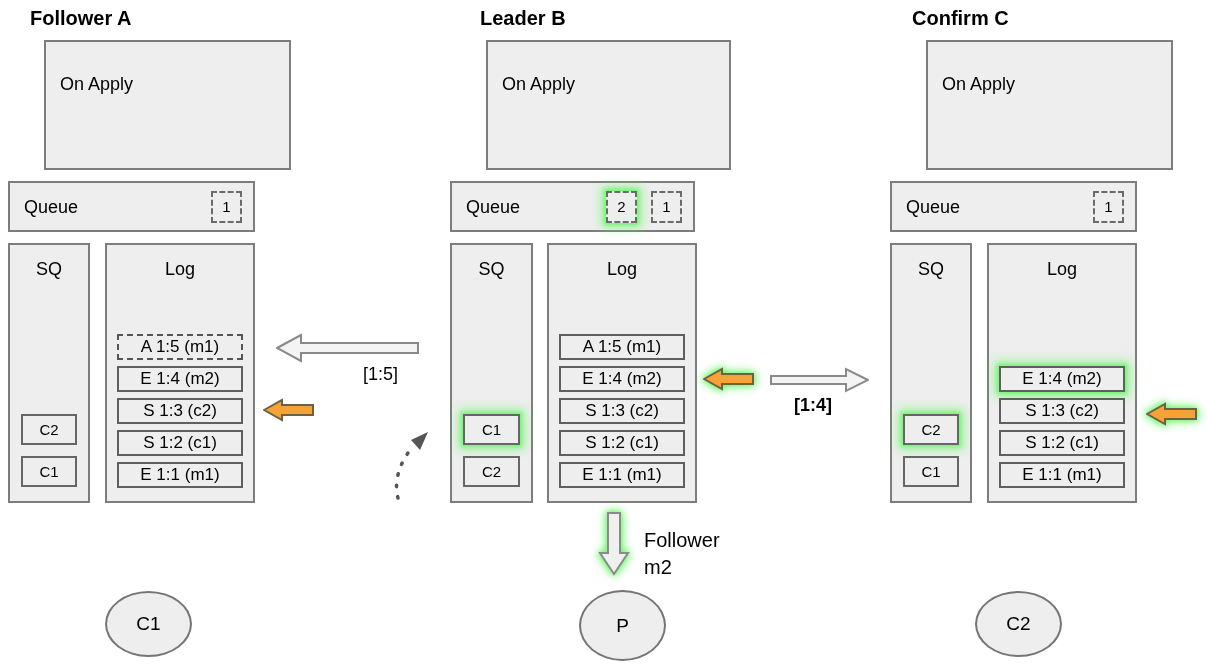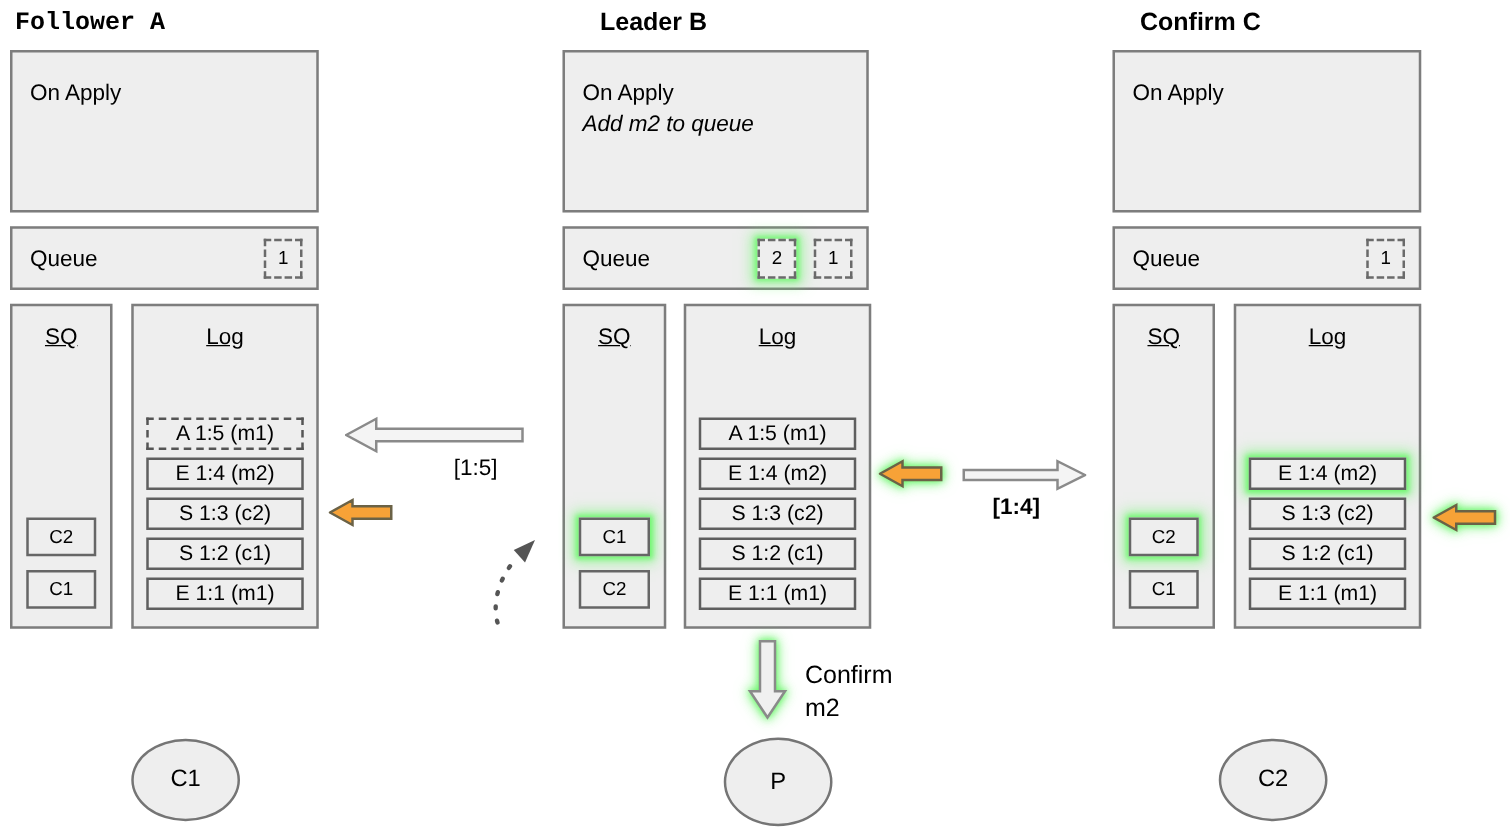--- a/index.html
+++ b/index.html
@@ -3,48 +3,48 @@
 <meta charset="utf-8">
 <style>
   html,body{margin:0;padding:0;}
   body{
     width:1208px;height:670px;position:relative;background:#ffffff;
     font-family:"Liberation Sans", sans-serif;color:#000;overflow:hidden;
   }
   .canvas{position:absolute;inset:0;width:1208px;height:670px;}
   .panel{position:absolute;background:#eeeeee;border:2px solid #7d7d7d;box-sizing:border-box;}
   .col-title{position:absolute;font-size:20px;font-weight:bold;white-space:nowrap;}
-  .on-apply{padding:20px 14px;font-size:18px;line-height:25px;}
+  .on-apply{padding:30px 14px;font-size:18px;line-height:25px;margin-left:36px;}
   .oa-note{font-style:italic;}
   .queue-label{position:absolute;left:14px;top:50%;transform:translateY(-50%);font-size:18px;}
   .queue-slots{position:absolute;right:11px;top:50%;transform:translateY(-50%);display:flex;gap:14px;}
   .queue-slot{width:31px;height:32px;border:2px dashed #6a6a6a;background:#eeeeee;
     display:flex;align-items:center;justify-content:center;font-size:15px;box-sizing:border-box;}
-  .panel-label{text-align:center;margin-top:14px;font-size:18px;text-decoration:underline;}
+  .panel-label{text-align:center;margin-top:14px;font-size:18px;}
   .sq-items{position:absolute;left:11px;right:11px;bottom:14px;display:flex;flex-direction:column;gap:11px;}
   .sq-item{height:31px;border:2px solid #666666;background:#eeeeee;display:flex;align-items:center;
     justify-content:center;font-size:15px;box-sizing:border-box;}
   .log-entries{position:absolute;left:10px;right:10px;bottom:13px;display:flex;flex-direction:column;gap:6px;}
   .log-entry{height:26px;border:2px solid #5f5f5f;background:#eeeeee;display:flex;align-items:center;
     justify-content:center;font-size:17px;box-sizing:border-box;white-space:nowrap;}
   .log-entry.dashed{border-style:dashed;border-color:#555555;}
   .glow{box-shadow:0 0 4px 2px rgba(110,248,110,.95), 0 0 10px 5px rgba(110,248,110,.55);}
   .arrow{position:absolute;line-height:0;}
   .glow-svg{filter:drop-shadow(0 0 3px rgba(100,245,100,.95)) drop-shadow(0 0 5px rgba(100,245,100,.8));}
   .float-label{position:absolute;font-size:18px;white-space:nowrap;}
   .confirm-label{position:absolute;font-size:20px;line-height:27px;white-space:nowrap;}
   .ellipse{position:absolute;border:2px solid #757575;border-radius:50%;background:#eeeeee;
     display:flex;align-items:center;justify-content:center;font-size:19px;box-sizing:border-box;}
 </style>
 </head>
 <body>
 
 <div class="canvas">
 
-  <div class="col-title" style="left:12px;top:7px;font-family:Liberation Mono, monospace;">Follower A</div>
+  <div class="col-title" style="left:30px;top:7px;">Follower A</div>
 
   <div class="panel on-apply" style="left:8px;top:40px;width:247px;height:130px;">
     <div>On Apply</div>
   </div>
 
   <div class="panel" style="left:8px;top:181px;width:247px;height:51px;">
     <div class="queue-label">Queue</div>
     <div class="queue-slots">
       <div class="queue-slot">1</div>
     </div>
@@ -66,21 +66,20 @@
       <div class="log-entry">S 1:3 (c2)</div>
       <div class="log-entry">S 1:2 (c1)</div>
       <div class="log-entry">E 1:1 (m1)</div>
     </div>
   </div>
 
   <div class="col-title" style="left:480px;top:7px;">Leader B</div>
 
   <div class="panel on-apply" style="left:450px;top:40px;width:245px;height:130px;">
     <div>On Apply</div>
-    <div class="oa-note">Add m2 to queue</div>
   </div>
 
   <div class="panel" style="left:450px;top:181px;width:245px;height:51px;">
     <div class="queue-label">Queue</div>
     <div class="queue-slots">
       <div class="queue-slot glow">2</div>
       <div class="queue-slot">1</div>
     </div>
   </div>
 
@@ -172,21 +171,21 @@
       <polygon points="38,8 30,26 21,16" fill="#555555"></polygon>
     </svg>
   </div>
 
   <div class="arrow glow-svg" style="left:597px;top:512px;">
     <svg width="34" height="64" viewBox="0 0 34 64">
       <polygon points="17,62 3,41 11,41 11,1 23,1 23,41 31,41" fill="#f0f0f0" stroke="#8a8a8a" stroke-width="2"></polygon>
     </svg>
   </div>
   <div class="confirm-label" style="left:644px;top:527px;">
-    <div>Confirm</div>
+    <div>Follower</div>
     <div>m2</div>
   </div>
 
   <div class="ellipse" style="left:105px;top:591px;width:87px;height:66px;">C1</div>
   <div class="ellipse" style="left:579px;top:590px;width:87px;height:71px;">P</div>
   <div class="ellipse" style="left:975px;top:591px;width:87px;height:66px;">C2</div>
 
 </div>
 
 </body></html>

